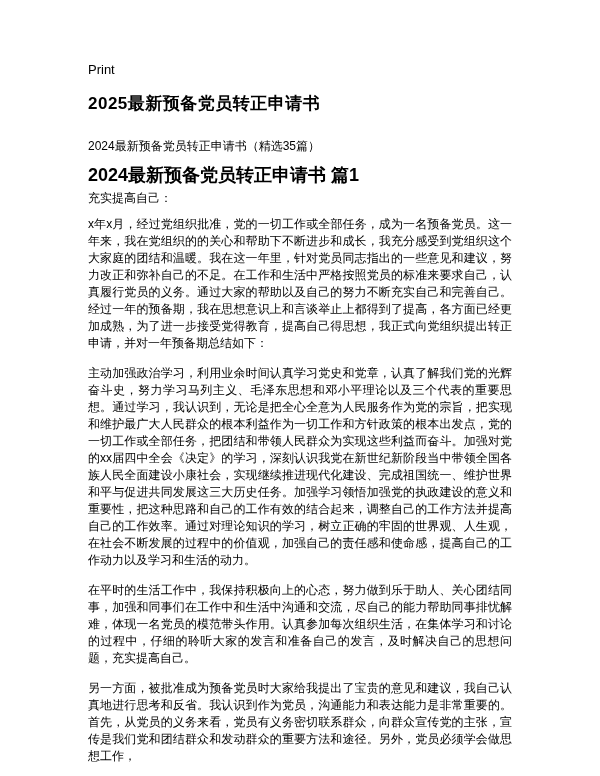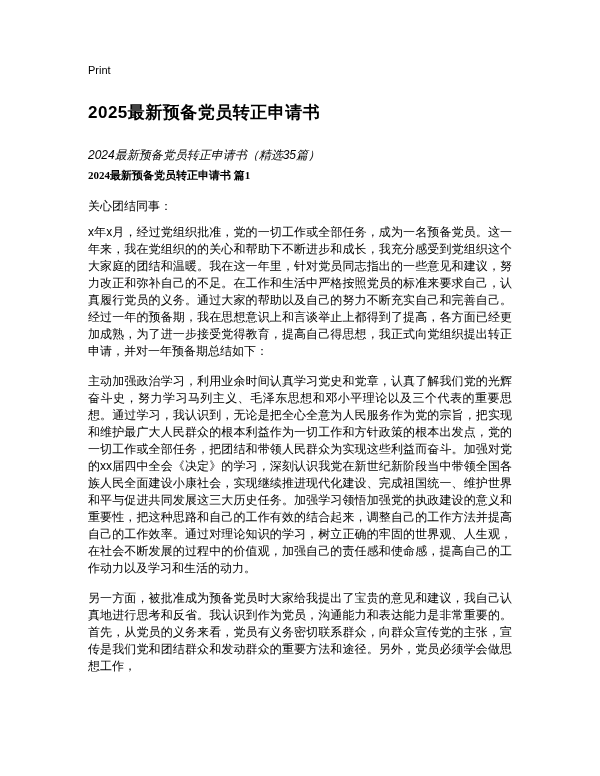--- a/index.html
+++ b/index.html
@@ -12,44 +12,42 @@
     font-family: "Liberation Sans", "DejaVu Sans", sans-serif;
     color: #000000;
     overflow: hidden;
   }
   .page {
     width: 600px;
     height: 776px;
     padding: 60px 88px 0 88px;
   }
   .print-label {
-    font-size: 11px;
+    font-size: 13px;
     line-height: 14px;
-    margin-bottom: 20px;
+    margin-bottom: 11px;
     display: inline-block;
     cursor: pointer;
   }
   .doc-title {
     font-size: 17px;
     font-weight: bold;
     letter-spacing: 0.5px;
     margin: 4px 0 24px 0;
   }
   .doc-subtitle {
     font-size: 12px;
     line-height: 15px;
-    margin-bottom: 4px;
-    font-style: italic;
+    margin-bottom: 13px;
   }
   .section-heading {
-    font-size: 11px;
+    font-size: 18px;
     font-weight: bold;
     line-height: 16px;
-    margin-bottom: 15px;
-    font-family: Liberation Serif, serif;
+    margin-bottom: 7px;
   }
   .salutation {
     font-size: 12px;
     line-height: 17px;
     margin-bottom: 9px;
   }
   .body-para {
     font-size: 12px;
     line-height: 17px;
     text-align: justify;
@@ -64,22 +62,23 @@
 <div class="page">
 
   <div class="print-label">Print</div>
 
   <h1 class="doc-title">2025最新预备党员转正申请书</h1>
 
   <div class="doc-subtitle">2024最新预备党员转正申请书（精选35篇）</div>
 
   <div class="section-heading">2024最新预备党员转正申请书 篇1</div>
 
-  <p class="salutation">关心团结同事：</p>
+  <p class="salutation">充实提高自己：</p>
 
   <p class="body-para">x年x月，经过党组织批准，党的一切工作或全部任务，成为一名预备党员。这一年来，我在党组织的的关心和帮助下不断进步和成长，我充分感受到党组织这个大家庭的团结和温暖。我在这一年里，针对党员同志指出的一些意见和建议，努力改正和弥补自己的不足。在工作和生活中严格按照党员的标准来要求自己，认真履行党员的义务。通过大家的帮助以及自己的努力不断充实自己和完善自己。经过一年的预备期，我在思想意识上和言谈举止上都得到了提高，各方面已经更加成熟，为了进一步接受党得教育，提高自己得思想，我正式向党组织提出转正申请，并对一年预备期总结如下：</p>
 
   <p class="body-para">主动加强政治学习，利用业余时间认真学习党史和党章，认真了解我们党的光辉奋斗史，努力学习马列主义、毛泽东思想和邓小平理论以及三个代表的重要思想。通过学习，我认识到，无论是把全心全意为人民服务作为党的宗旨，把实现和维护最广大人民群众的根本利益作为一切工作和方针政策的根本出发点，党的一切工作或全部任务，把团结和带领人民群众为实现这些利益而奋斗。加强对党的xx届四中全会《决定》的学习，深刻认识我党在新世纪新阶段当中带领全国各族人民全面建设小康社会，实现继续推进现代化建设、完成祖国统一、维护世界和平与促进共同发展这三大历史任务。加强学习领悟加强党的执政建设的意义和重要性，把这种思路和自己的工作有效的结合起来，调整自己的工作方法并提高自己的工作效率。通过对理论知识的学习，树立正确的牢固的世界观、人生观，在社会不断发展的过程中的价值观，加强自己的责任感和使命感，提高自己的工作动力以及学习和生活的动力。</p>
 
+  <p class="body-para">在平时的生活工作中，我保持积极向上的心态，努力做到乐于助人、关心团结同事，加强和同事们在工作中和生活中沟通和交流，尽自己的能力帮助同事排忧解难，体现一名党员的模范带头作用。认真参加每次组织生活，在集体学习和讨论的过程中，仔细的聆听大家的发言和准备自己的发言，及时解决自己的思想问题，充实提高自己。</p>
 
   <p class="body-para">另一方面，被批准成为预备党员时大家给我提出了宝贵的意见和建议，我自己认真地进行思考和反省。我认识到作为党员，沟通能力和表达能力是非常重要的。首先，从党员的义务来看，党员有义务密切联系群众，向群众宣传党的主张，宣传是我们党和团结群众和发动群众的重要方法和途径。另外，党员必须学会做思想工作，</p>
 
 </div>
 
 </body></html>

